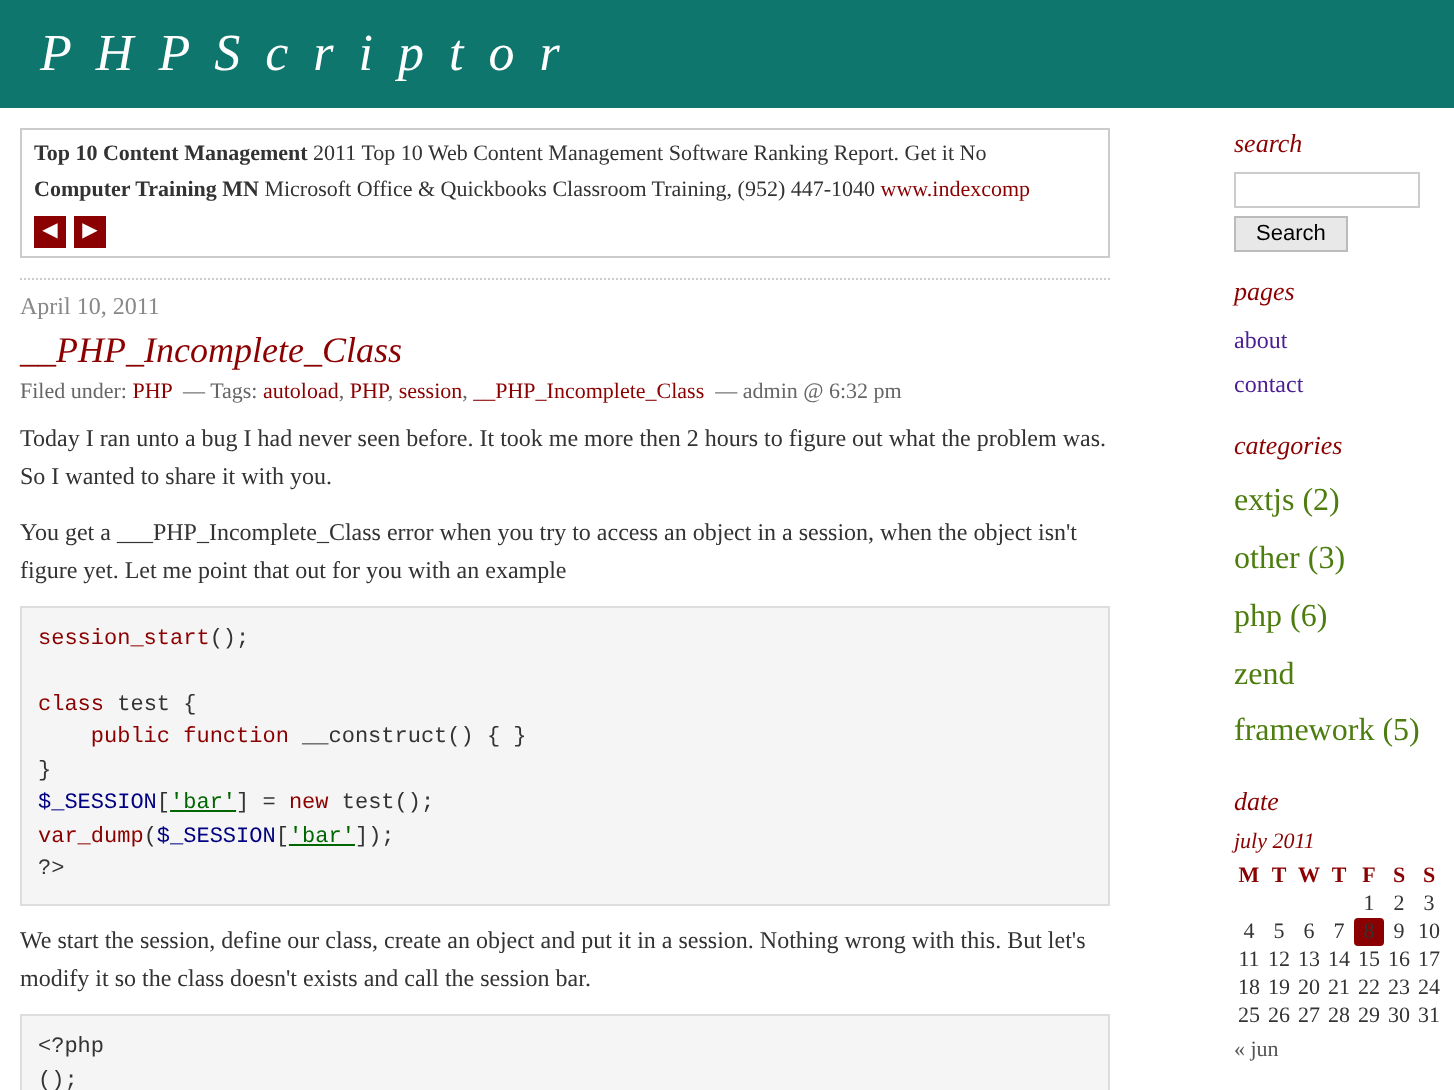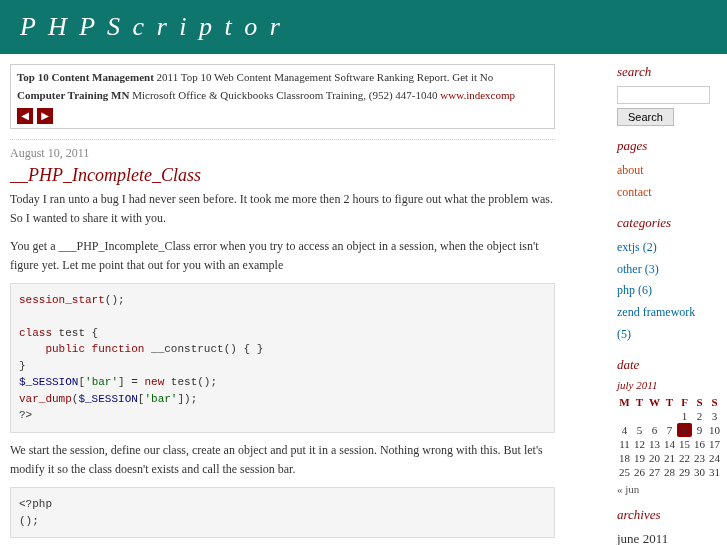--- a/index.html
+++ b/index.html
@@ -105,21 +105,21 @@
       background: #f5f5f5;
       border: 1px solid #ddd;
       padding: 8px;
       font-family: 'Courier New', monospace;
       font-size: 11px;
       line-height: 1.5;
       margin-bottom: 8px;
       color: #333;
     }
     .code-keyword { color: #8b0000; }
-    .code-string { color: #006600; }
+    .code-string { color: #006600; text-decoration: underline; }
     .code-var { color: #000080; text-align: center; }
 
     
     #sidebar {
       width: 140px;
       flex-shrink: 0;
       font-size: 12px;
     }
     .sidebar-section {
       margin-bottom: 12px;
@@ -142,32 +142,32 @@
     }
     .sidebar-search-btn {
       background: #e8e8e8;
       border: 1px solid #bbb;
       padding: 2px 10px;
       font-size: 11px;
       cursor: pointer;
     }
     .sidebar-link {
       display: block;
-      color: #c2410c;
+      color: #4c1d95;
       text-decoration: none;
       line-height: 1.8;
       font-size: 12px;
       font-family: Liberation Serif, serif;
     }
     .sidebar-cat-link {
       display: block;
-      color: #0369a1;
+      color: #4d7c0f;
       text-decoration: none;
       line-height: 1.8;
-      font-size: 12px;
+      font-size: 16px;
     }
 
     
     .calendar-month {
       font-style: italic;
       color: #8b0000;
       font-size: 11px;
       margin-bottom: 4px;
     }
     .calendar-table {
@@ -237,24 +237,34 @@
         <span class="ad-title">Computer Training MN</span>
         <span>Microsoft Office &amp; Quickbooks Classroom Training, (952) 447-1040</span>
         <a class="ad-link" href="#">www.indexcomp</a>
       </div>
       <div class="ad-nav">
         <button class="ad-nav-btn">◀</button>
         <button class="ad-nav-btn">▶</button>
       </div>
     </div>
 
-    <div class="post-date">August 10, 2011</div>
+    <div class="post-date">April 10, 2011</div>
 
     <h2 class="post-title">__PHP_Incomplete_Class</h2>
 
+    <div class="post-meta">
+      <span>Filed under:</span>
+      <a href="#">PHP</a>
+      &nbsp;— <span>Tags:</span>
+      <a href="#">autoload</a>,
+      <a href="#">PHP</a>,
+      <a href="#">session</a>,
+      <a href="#">__PHP_Incomplete_Class</a>
+      &nbsp;— <span>admin @ 6:32 pm</span>
+    </div>
 
     <div class="post-content">Today I ran unto a bug I had never seen before. It took me more then 2 hours to figure out what the problem was. So I wanted to share it with you.</div>
 
     <div class="post-content">You get a ___PHP_Incomplete_Class error when you try to access an object in a session, when the object isn't figure yet. Let me point that out for you with an example</div>
 
     <div class="code-block">
       <span class="code-keyword">session_start</span>();<br><br>
       <span class="code-keyword">class</span> test {<br>
       &nbsp;&nbsp;&nbsp;&nbsp;<span class="code-keyword">public function</span> __construct() { }<br>
       }<br>

